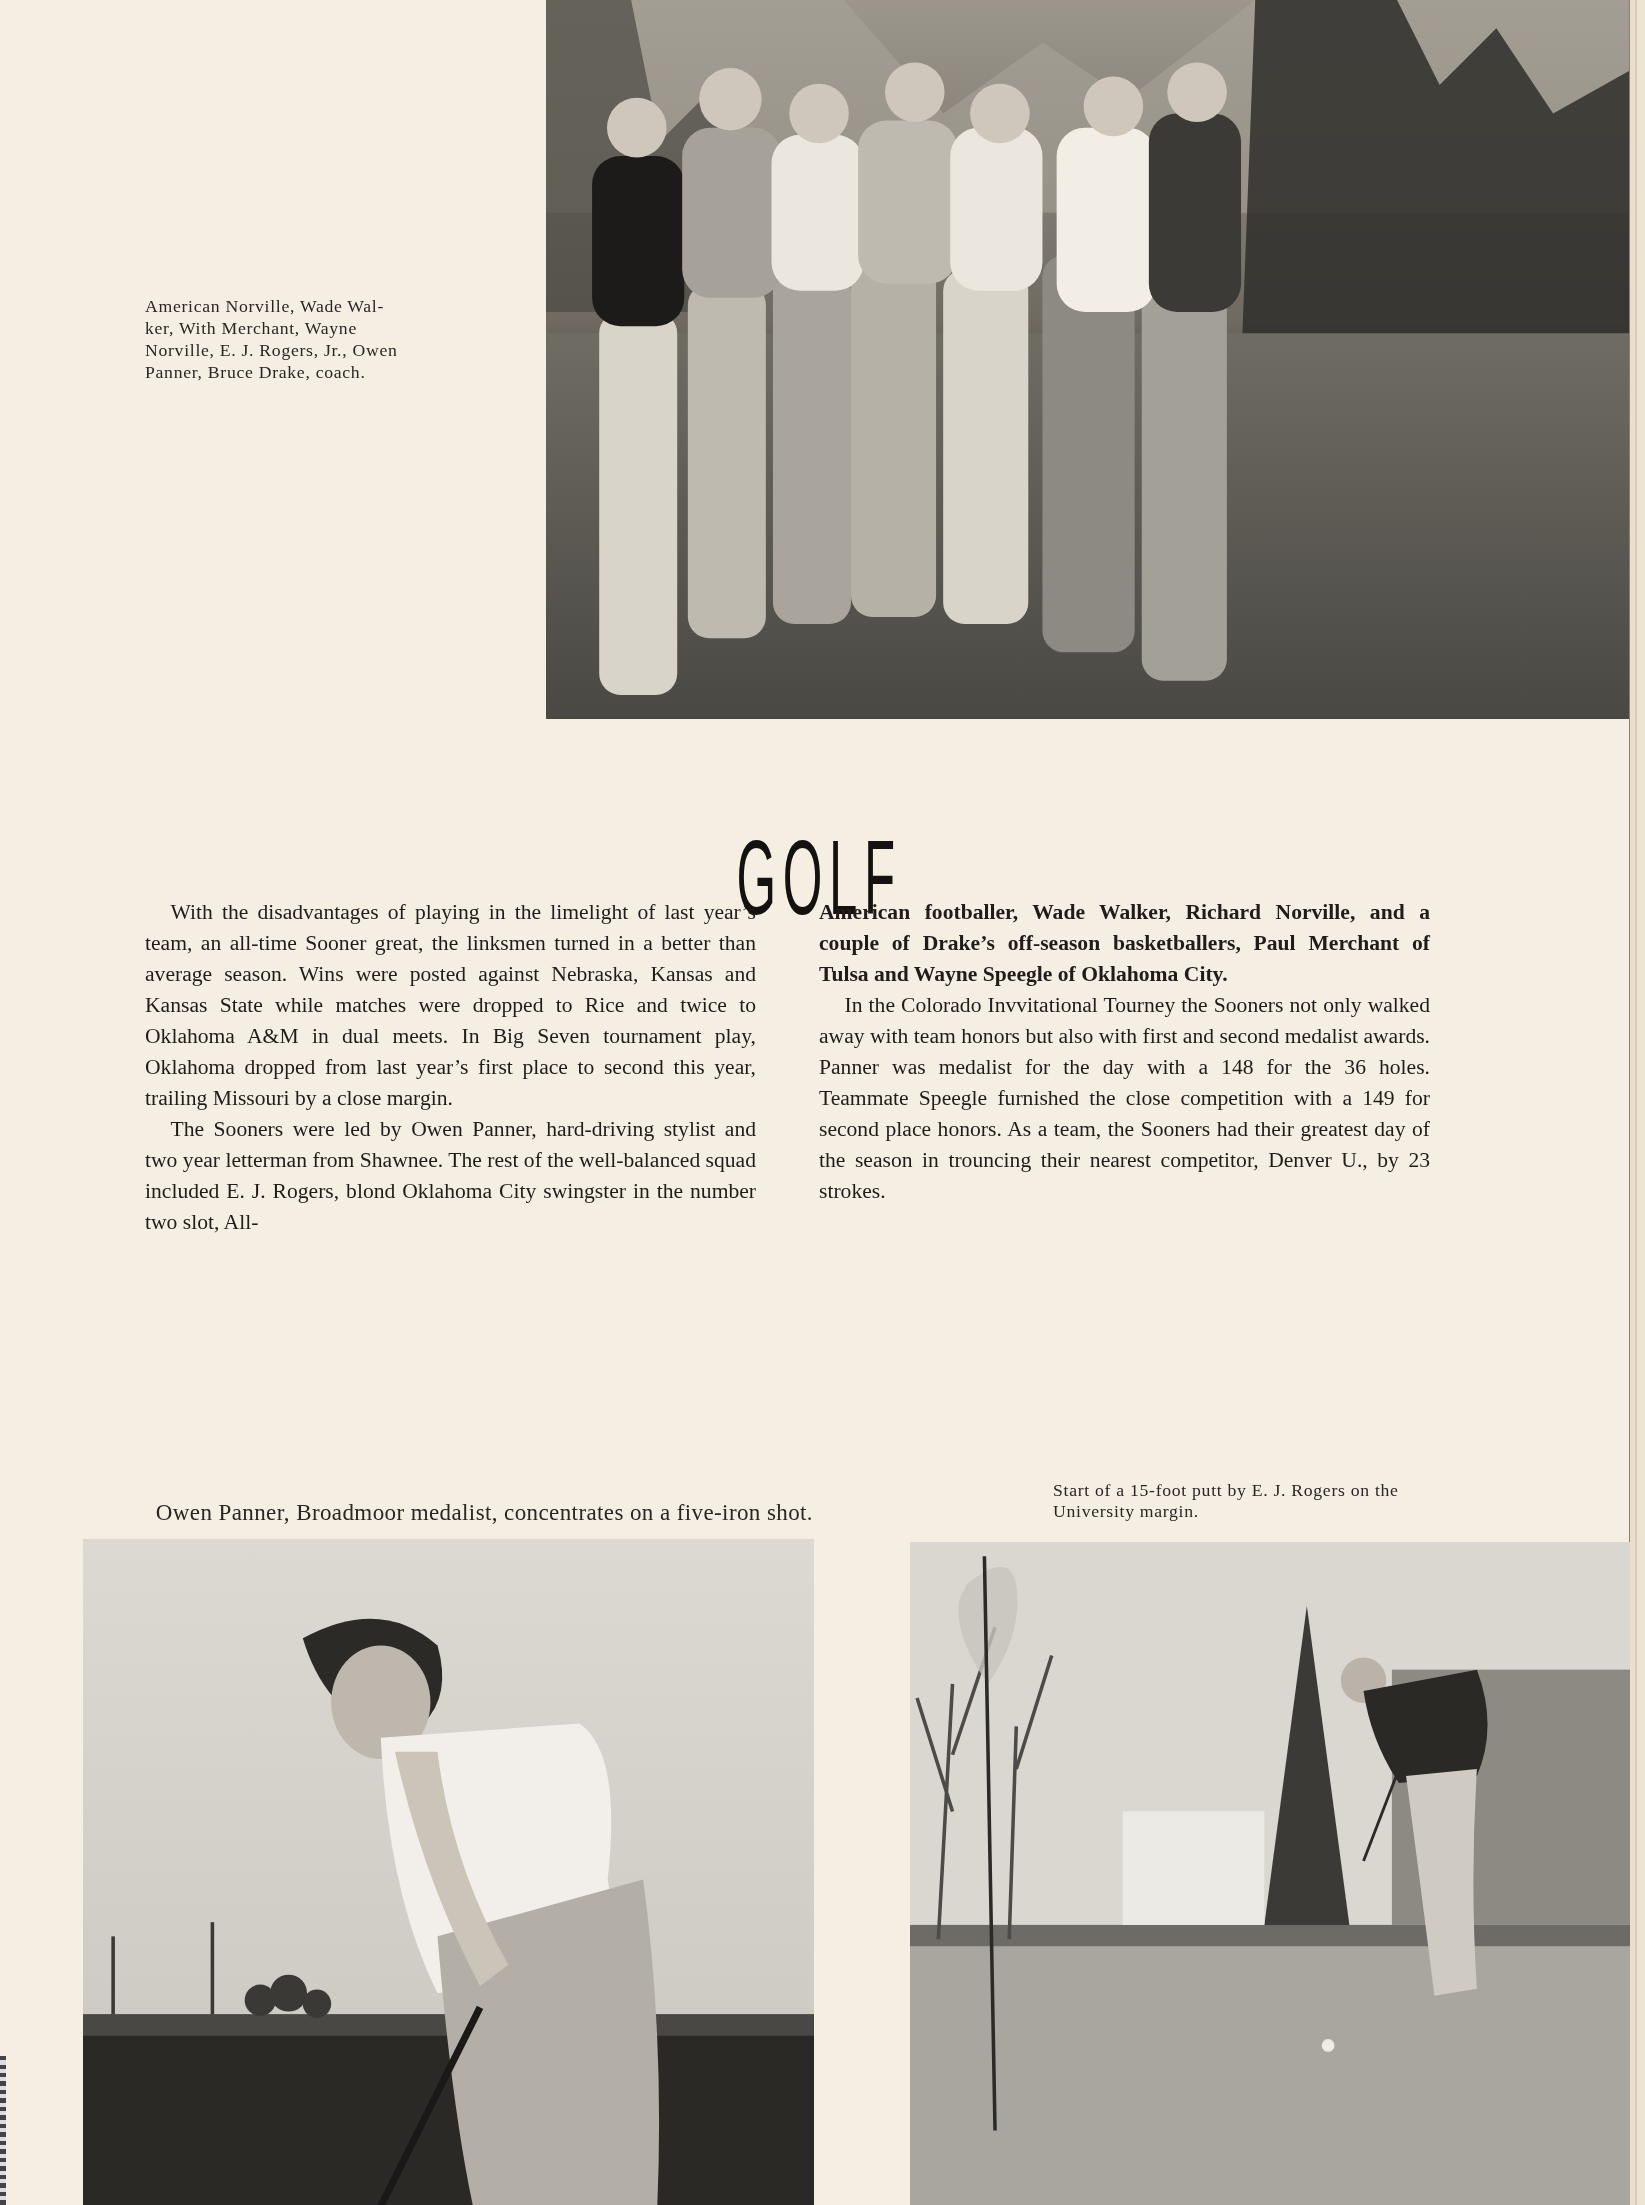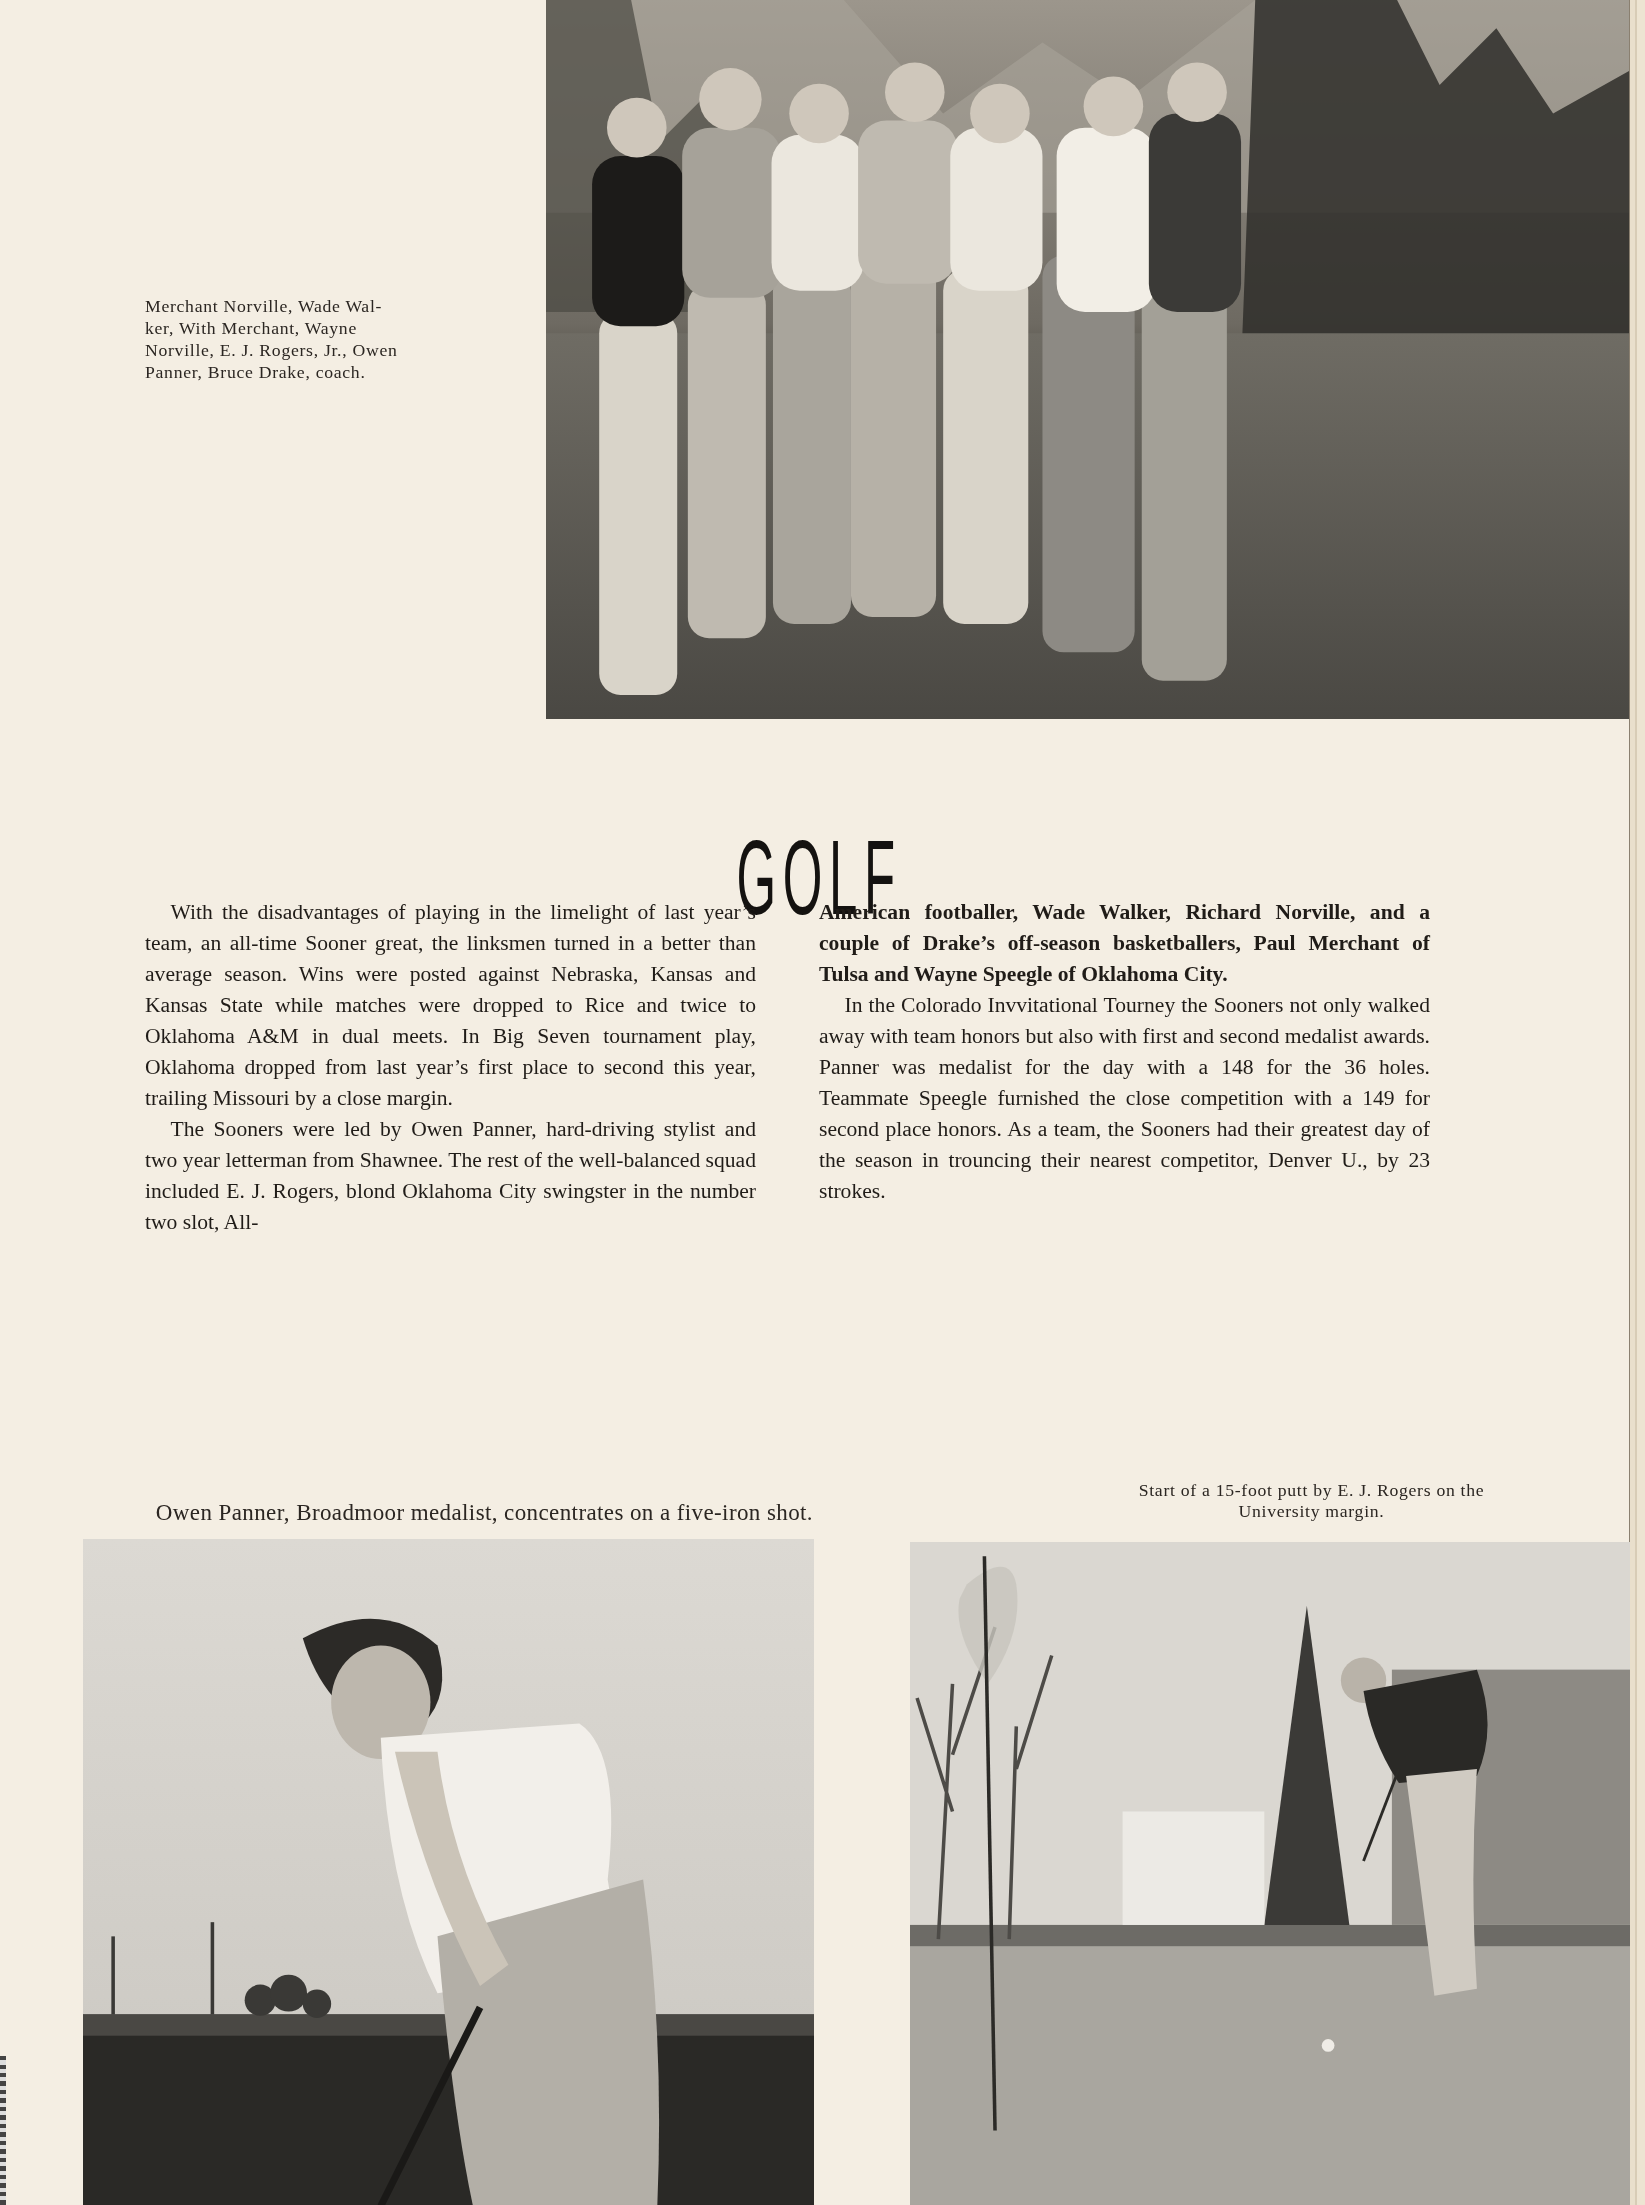--- a/index.html
+++ b/index.html
@@ -43,22 +43,22 @@
   .col p { margin: 0; text-indent: 25.5px; }
   .col p.cont { text-indent: 0; font-weight: bold; }
   #col-left { left: 145px; }
   #col-right { left: 819px; }
 
   .caption-panner {
     position: absolute; left: 85px; top: 1502px; width: 728px;
     text-align: right; font-size: 23px; line-height: 21px; letter-spacing: 0.4px; color: #2b2622;
   }
   .caption-rogers {
-    position: absolute; left: 1088px; top: 1480px; width: 447px;
-    text-align: center; font-size: 17.7px; line-height: 20.6px; letter-spacing: 0.7px; color: #2b2622;
+    position: absolute; left: 1053px; top: 1480px; width: 447px;
+    font-size: 17.7px; line-height: 20.6px; letter-spacing: 0.7px; color: #2b2622;
   }
 </style>
 </head>
 <body>
 
 <div class="page-edge"></div>
 <div class="spine-left"></div>
 
 <div class="photo" id="photo-team">
   <svg viewBox="0 0 1527 1014" preserveAspectRatio="none">
@@ -107,21 +107,21 @@
         <circle cx="520" cy="130" r="42"></circle>
         <circle cx="640" cy="160" r="42"></circle>
         <circle cx="800" cy="150" r="42"></circle>
         <circle cx="918" cy="130" r="42"></circle>
       </g>
     </g>
   </svg>
 </div>
 
 <div class="caption-team">
-  <div>Merchant Norville, Wade Wal-</div>
+  <div>American Norville, Wade Wal-</div>
   <div>ker, With Merchant, Wayne</div>
   <div>Norville, E. J. Rogers, Jr., Owen</div>
   <div>Panner, Bruce Drake, coach.</div>
 </div>
 
 <h1 class="title">GOLF</h1>
 
 <div class="col" id="col-left">
   <p>With the disadvantages of playing in the limelight of last year’s team, an all-time Sooner great, the linksmen turned in a better than average season.  Wins were posted against Nebraska, Kansas and Kansas State while matches were dropped to Rice and twice to Oklahoma A&amp;M in dual meets.  In Big Seven tournament play, Oklahoma dropped from last year’s first place to second this year, trailing Missouri by a close margin.</p>
   <p>The Sooners were led by Owen Panner, hard-driving stylist and two year letterman from Shawnee.  The rest of the well-balanced squad included E. J. Rogers, blond Oklahoma City swingster in the number two slot, All-</p>

